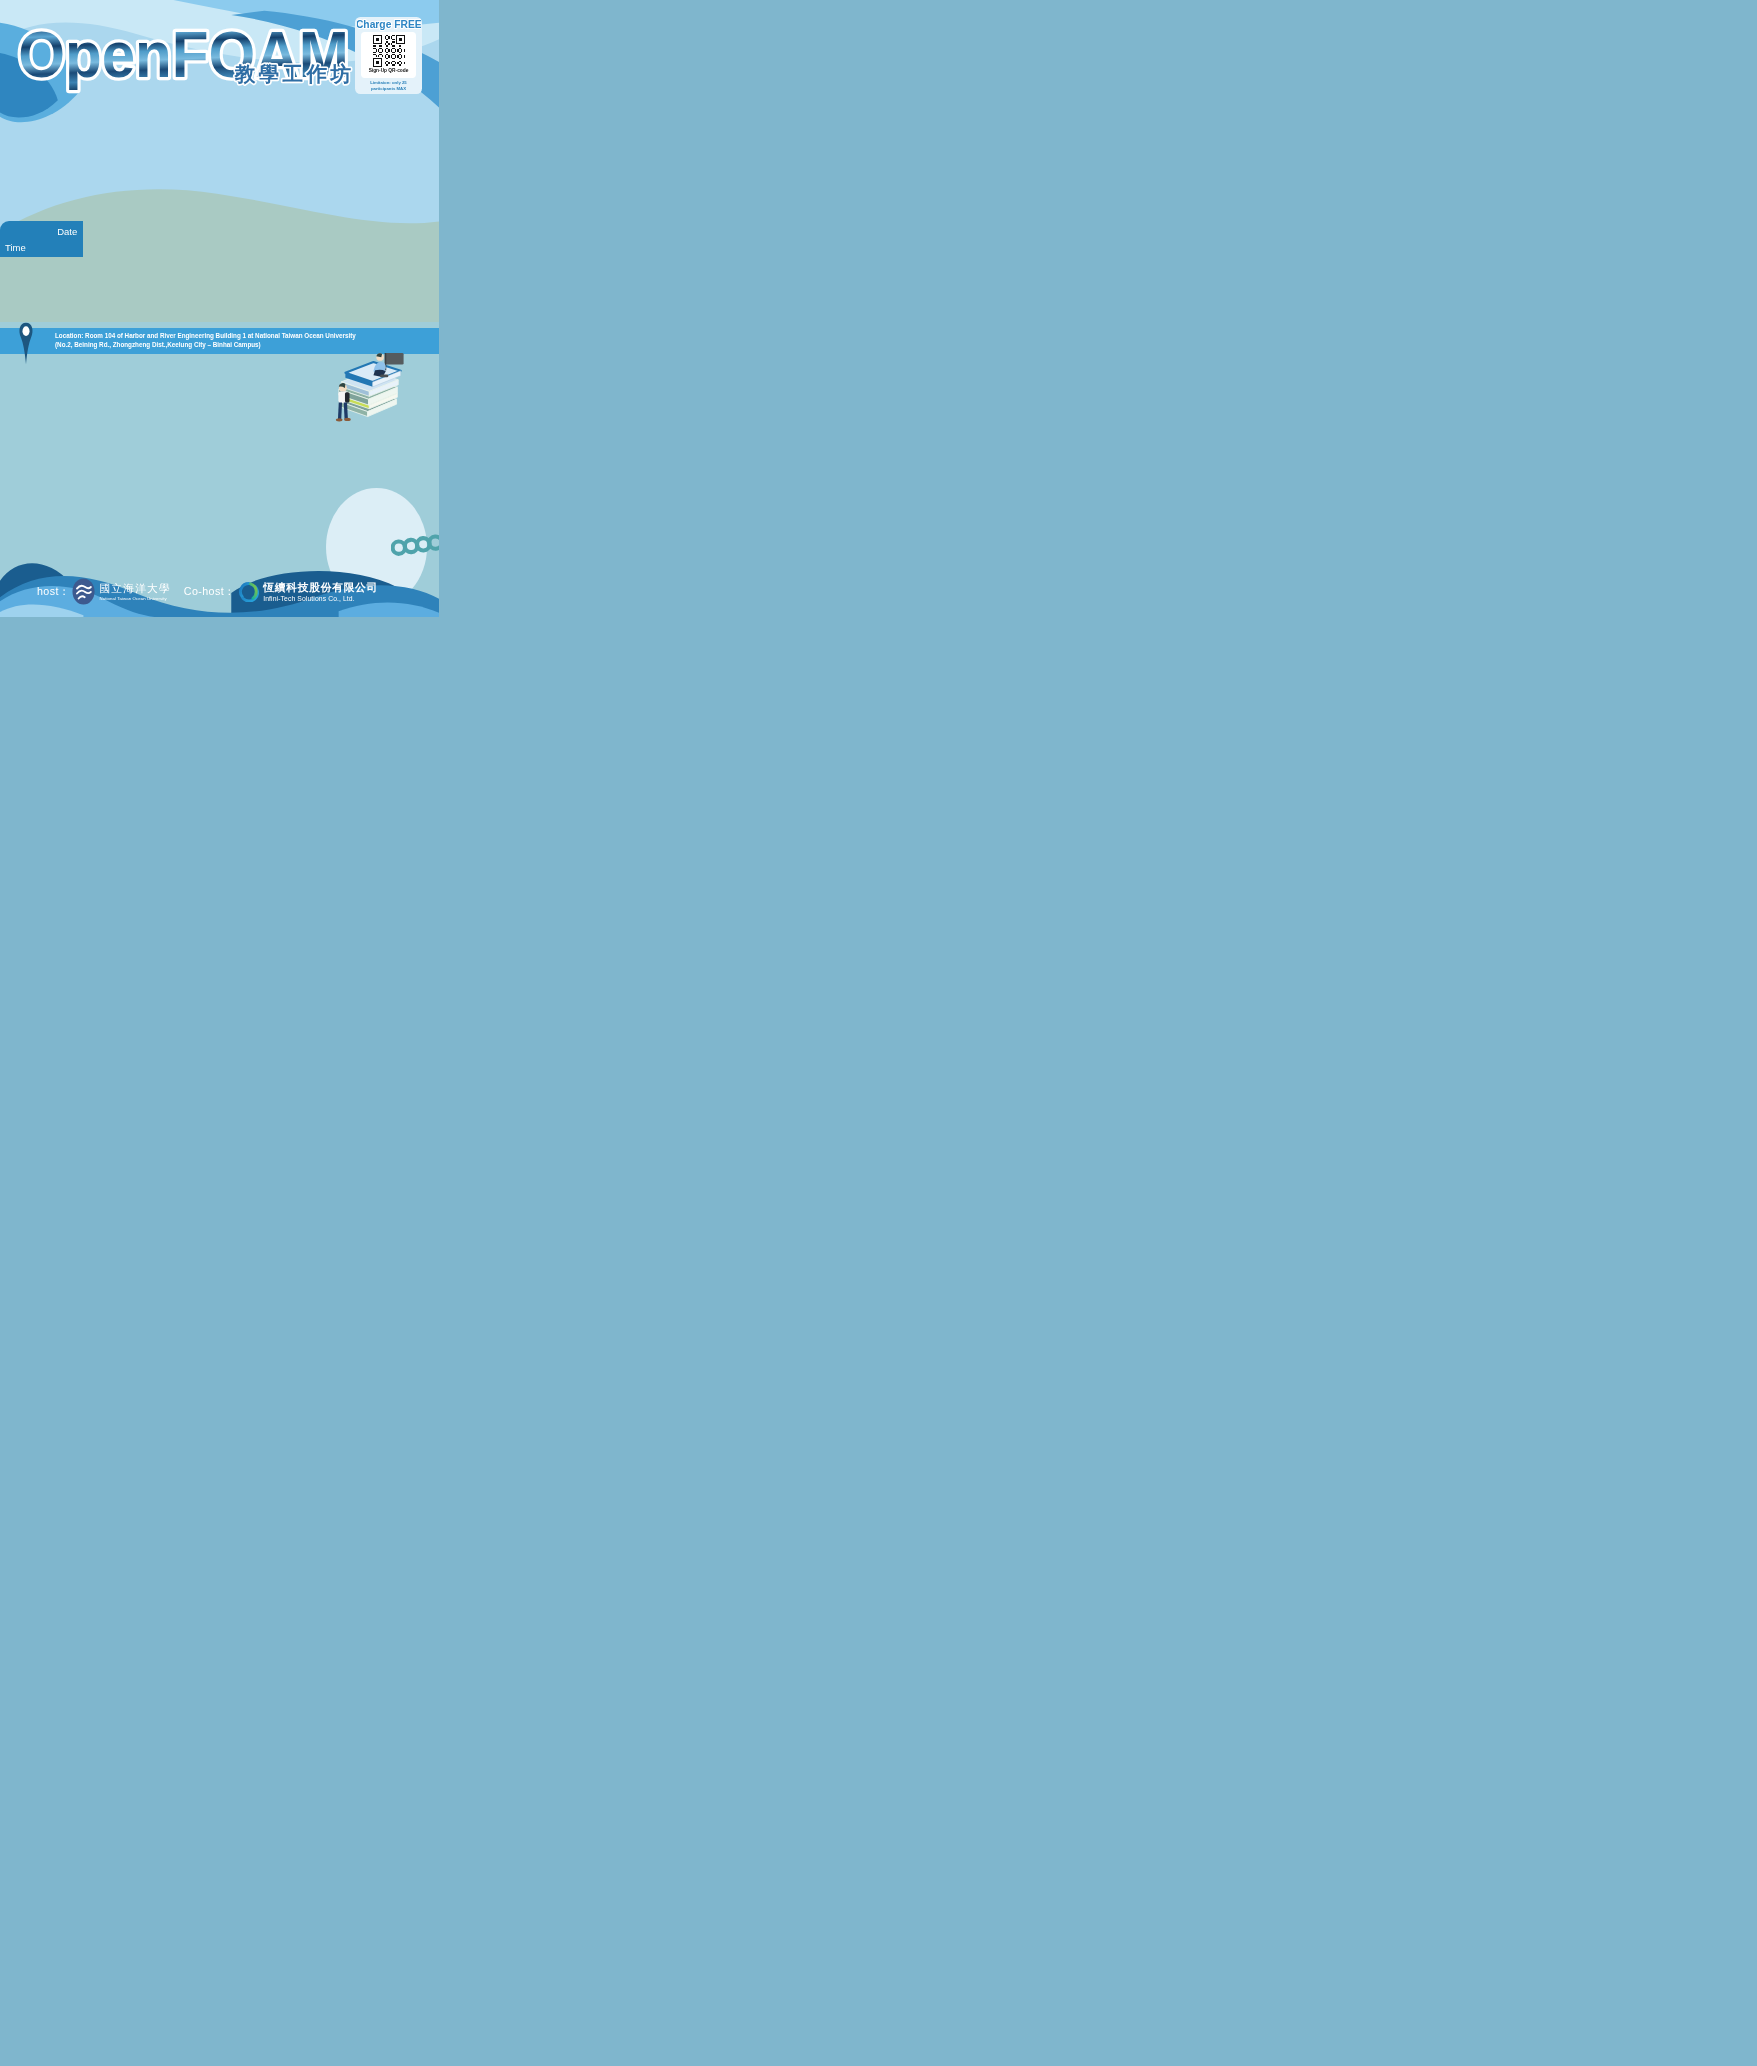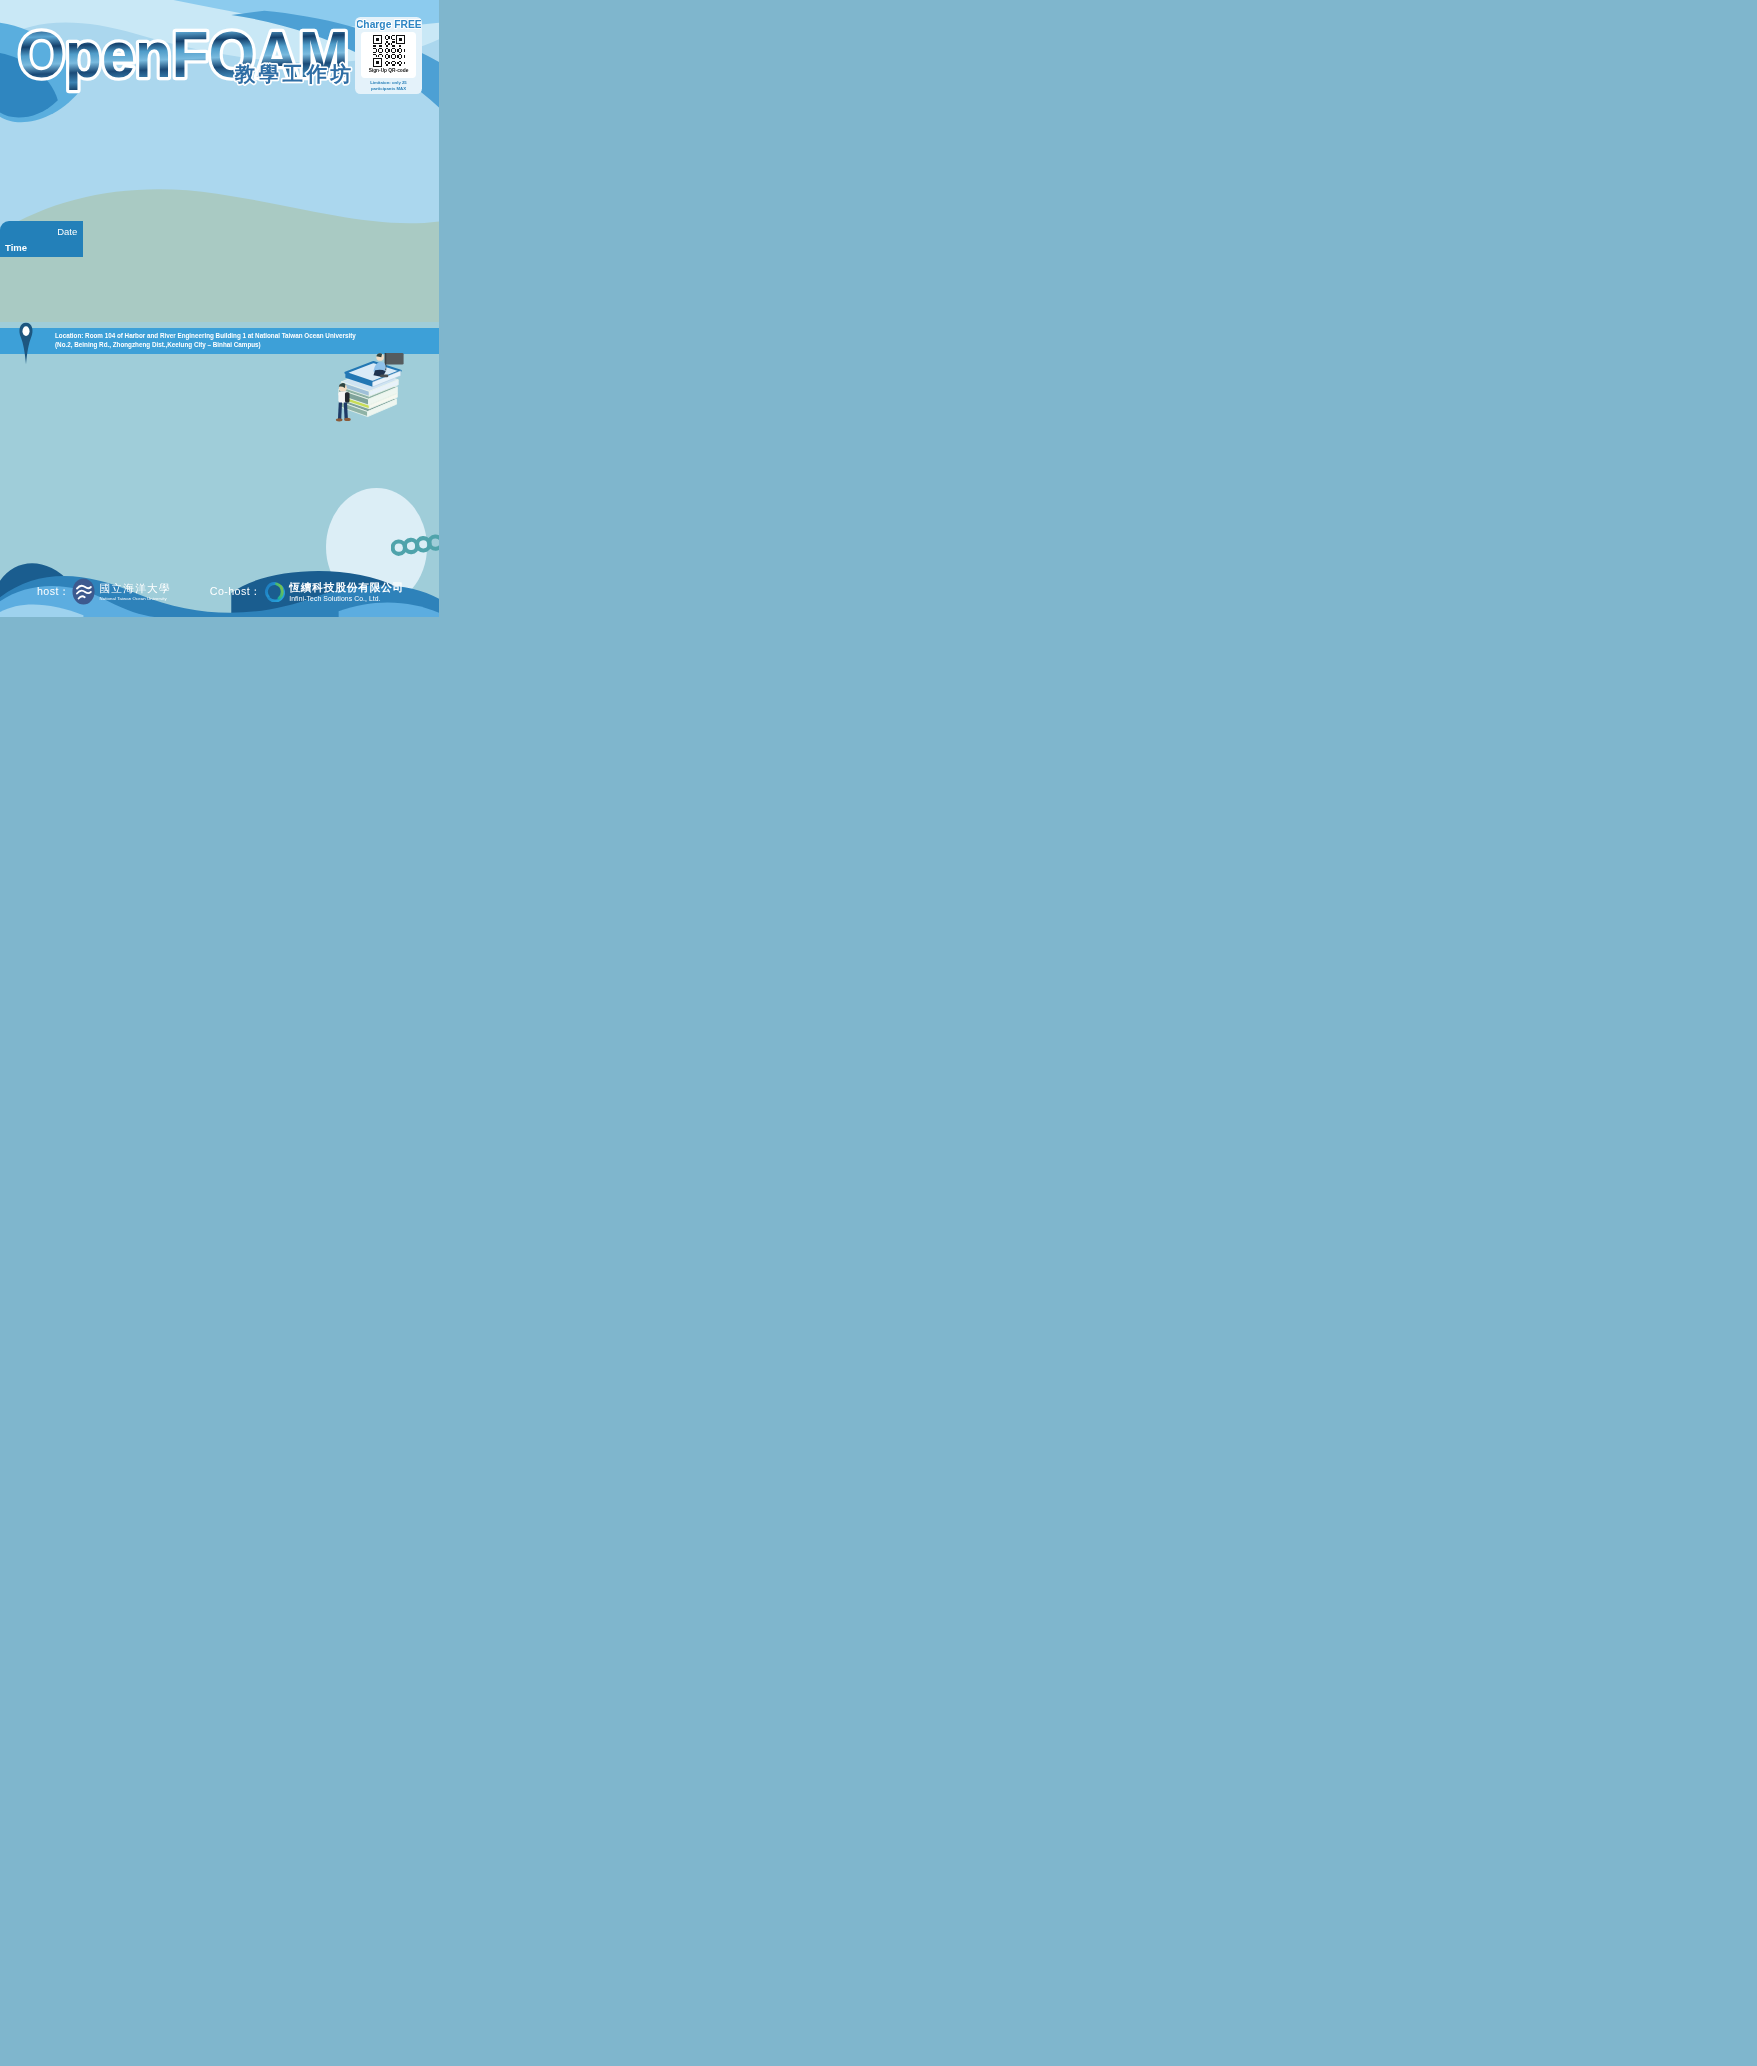--- a/index.html
+++ b/index.html
@@ -47,21 +47,21 @@
     font-size:6.3px;line-height:8.7px}
   #pin-svg{left:13.2px;top:322px;z-index:3}
 
   
   #schedule{left:16.5px;top:368px;width:405px;display:grid;z-index:2;
     grid-template-columns:83px 104px 107px 107px;
     grid-template-rows:36px repeat(8,15.7px) 20px;gap:1.2px}
   .hd{background:#2380b9;color:#fff;display:flex;align-items:center;justify-content:center}
   .hd-corner{position:relative}
   .hd-corner .d{position:absolute;top:5px;right:5.8px;font-size:9.5px;font-weight:normal}
-  .hd-corner .t{position:absolute;bottom:4.1px;left:5px;font-size:9.5px;font-weight:bold}
+  .hd-corner .t{position:absolute;bottom:4.1px;left:5px;font-size:9.5px;font-weight:normal}
   .hd .date{font-size:10px;font-weight:bold}
   .hd .day{font-size:6.2px;font-weight:bold;margin-left:2.9px;margin-top:2.5px}
   .tl{background:#e2f1f8;display:flex;align-items:center;justify-content:center;
     font-size:8.3px;font-weight:bold;color:#2176b0}
   .cell{background:#e2f1f8;display:flex;align-items:center;padding-left:6.2px;
     font-size:6px;color:#2c6a8c;white-space:pre-line;line-height:7.9px}
   .r-tl{border-top-left-radius:9px}.r-tr{border-top-right-radius:9px}
   .r-bl{border-bottom-left-radius:3.7px}.r-br{border-bottom-right-radius:3.7px}
   .c2{grid-column:2}.c3{grid-column:3}.c4{grid-column:4}
   .rr1{grid-row:2}.rr2{grid-row:3}.rr23{grid-row:3/5}.rr34{grid-row:4/6}.rr4{grid-row:5}
@@ -419,21 +419,21 @@
       <g stroke="#ffffff" stroke-width="4.5" fill="none" stroke-linecap="round">
         <path d="M12,26 q9,-12 20,-4 q8,6 14,0"></path>
         <path d="M12,38 q9,-12 20,-4 q8,6 14,0"></path>
         <path d="M16,50 q7,-9 15,-3"></path>
       </g>
     </svg>
     <div class="org">
       <span class="zh">國立海洋大學</span>
       <span class="en">National Taiwan Ocean University</span>
     </div>
-    <span class="lbl" style="margin-left:39px">Co-host：</span>
+    <span class="lbl" style="margin-left:13px">Co-host：</span>
     <svg width="21.5" height="21.5" viewBox="0 0 52 52" style="margin:0 4.1px 0 2.5px">
       <defs>
         <linearGradient id="infB" x1="0" y1="0" x2="1" y2="1">
           <stop offset="0" stop-color="#1b75bb"></stop>
             <stop offset="1" stop-color="#29a8df"></stop>
         </linearGradient>
         <linearGradient id="infG" x1="0" y1="1" x2="1" y2="0">
           <stop offset="0" stop-color="#00a9b0"></stop>
             <stop offset="1" stop-color="#8cc63e"></stop>
         </linearGradient>

